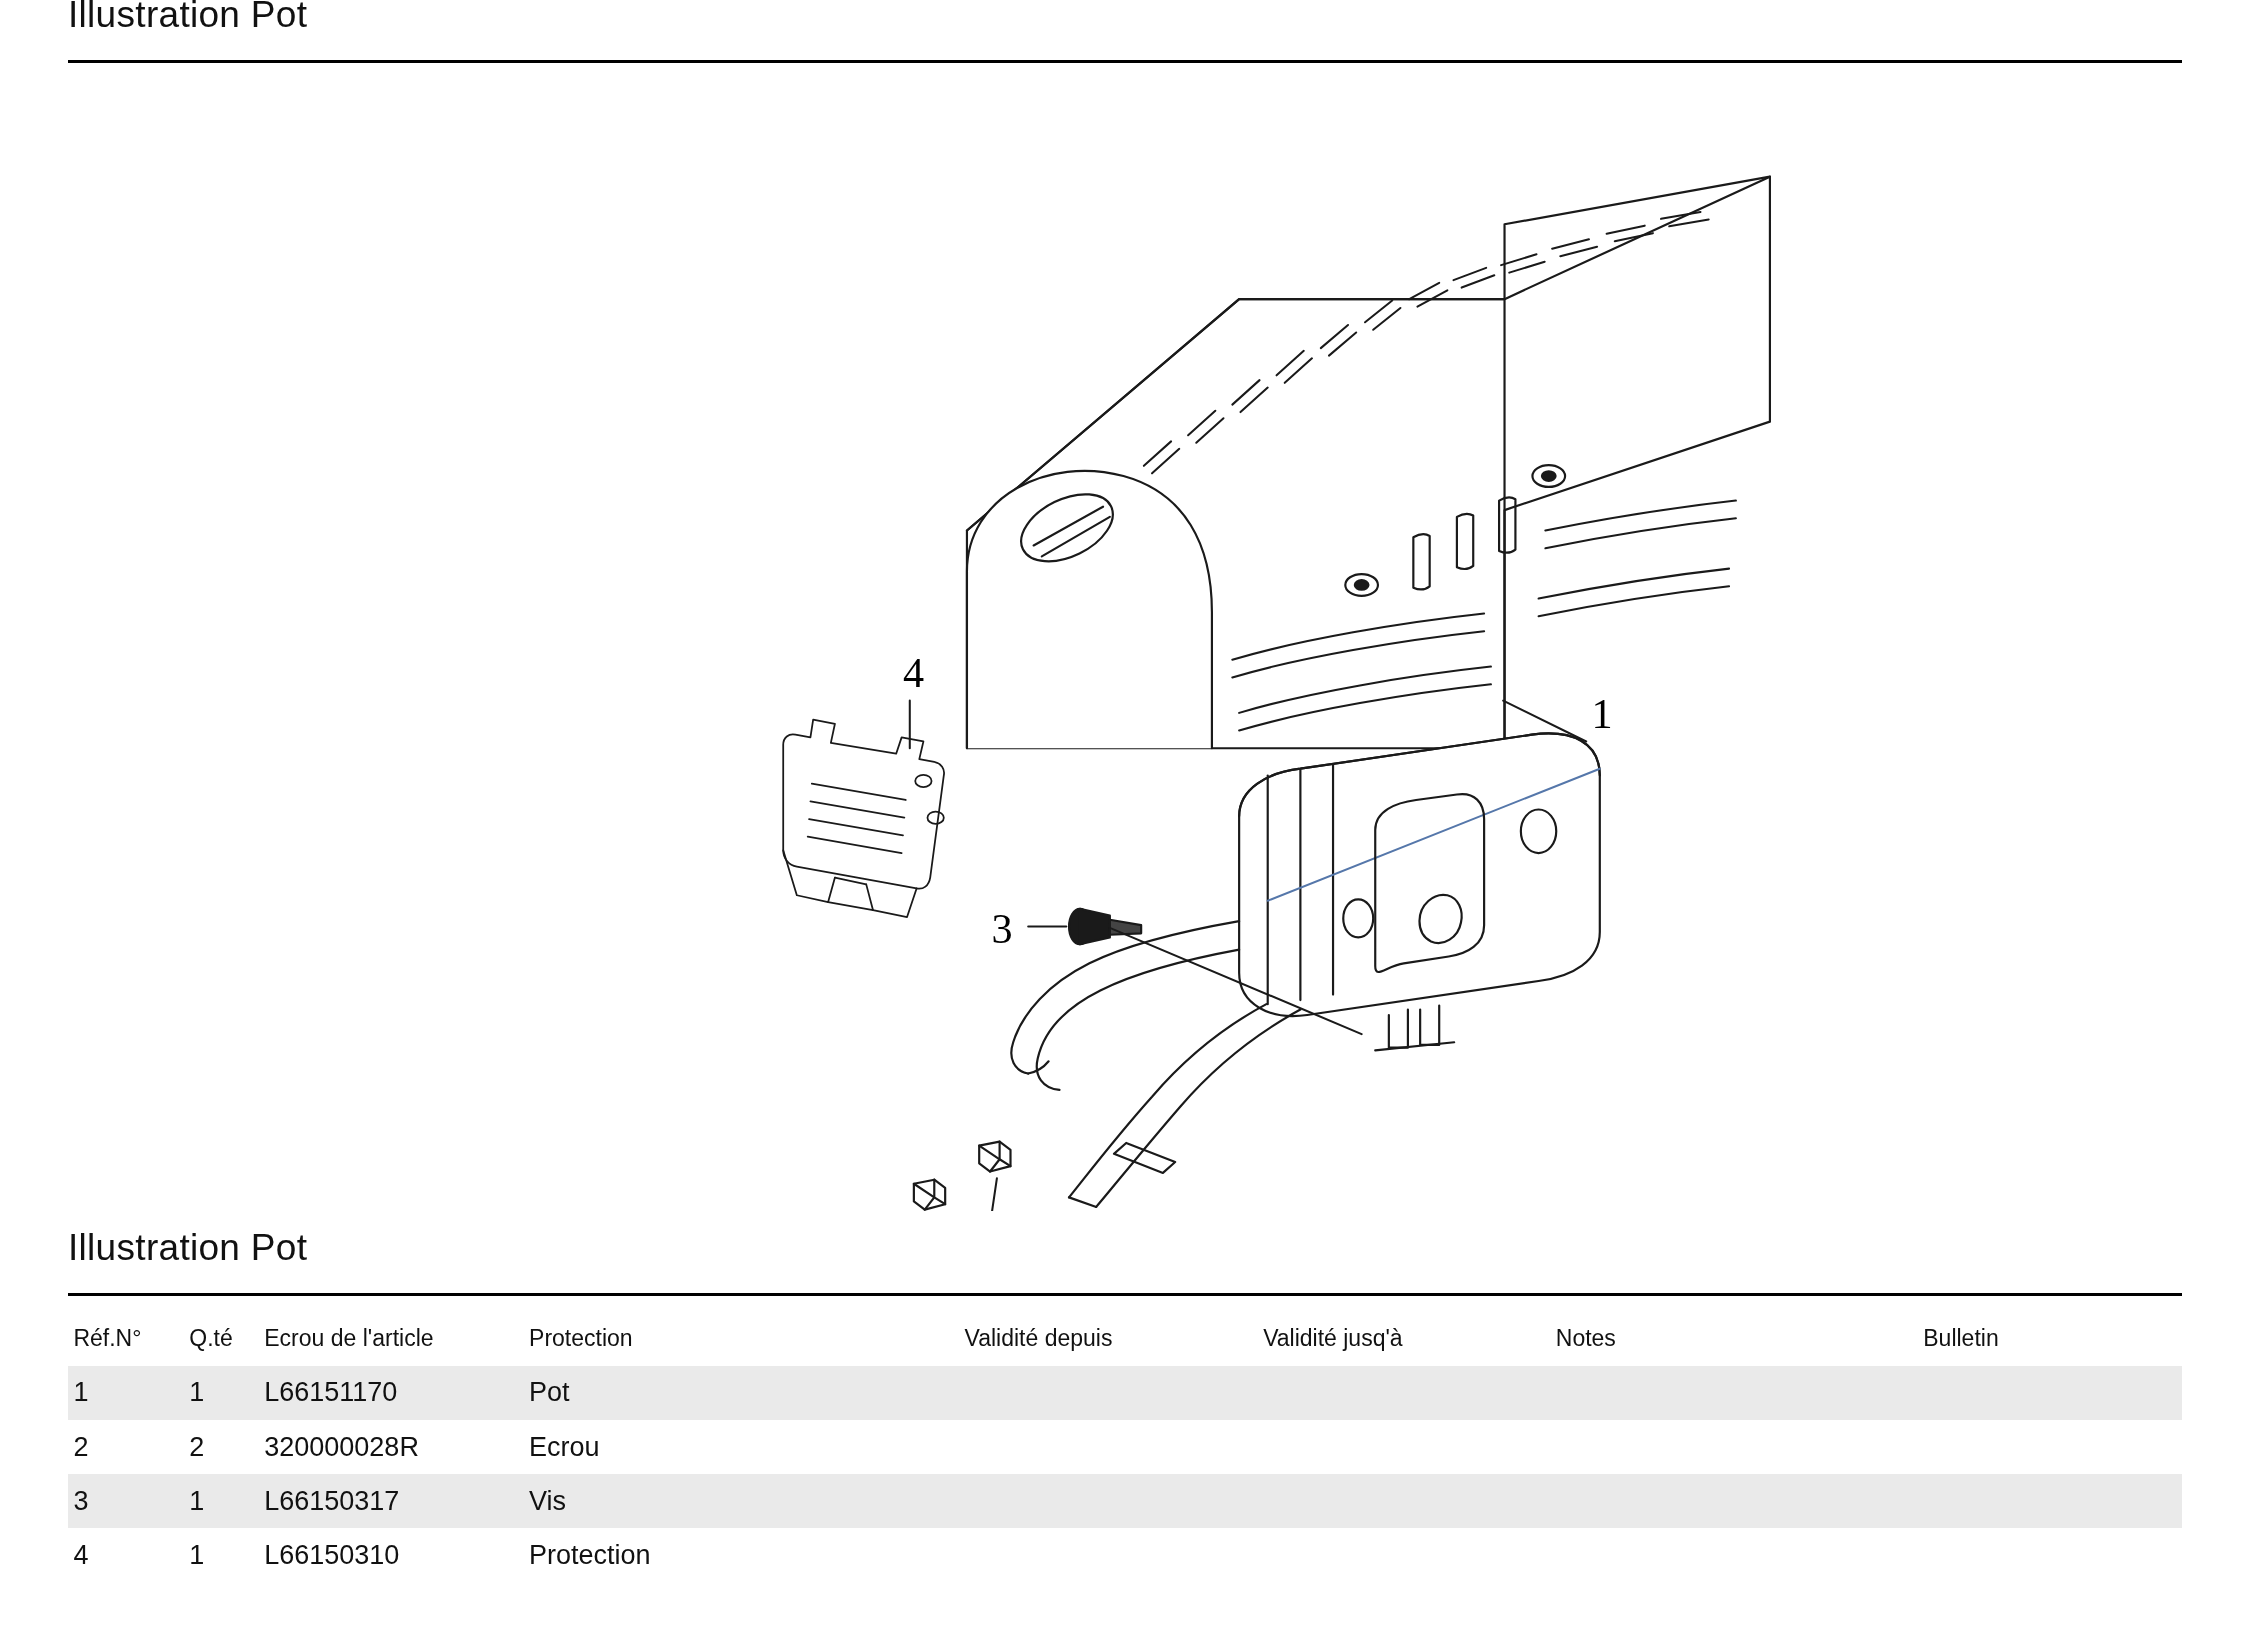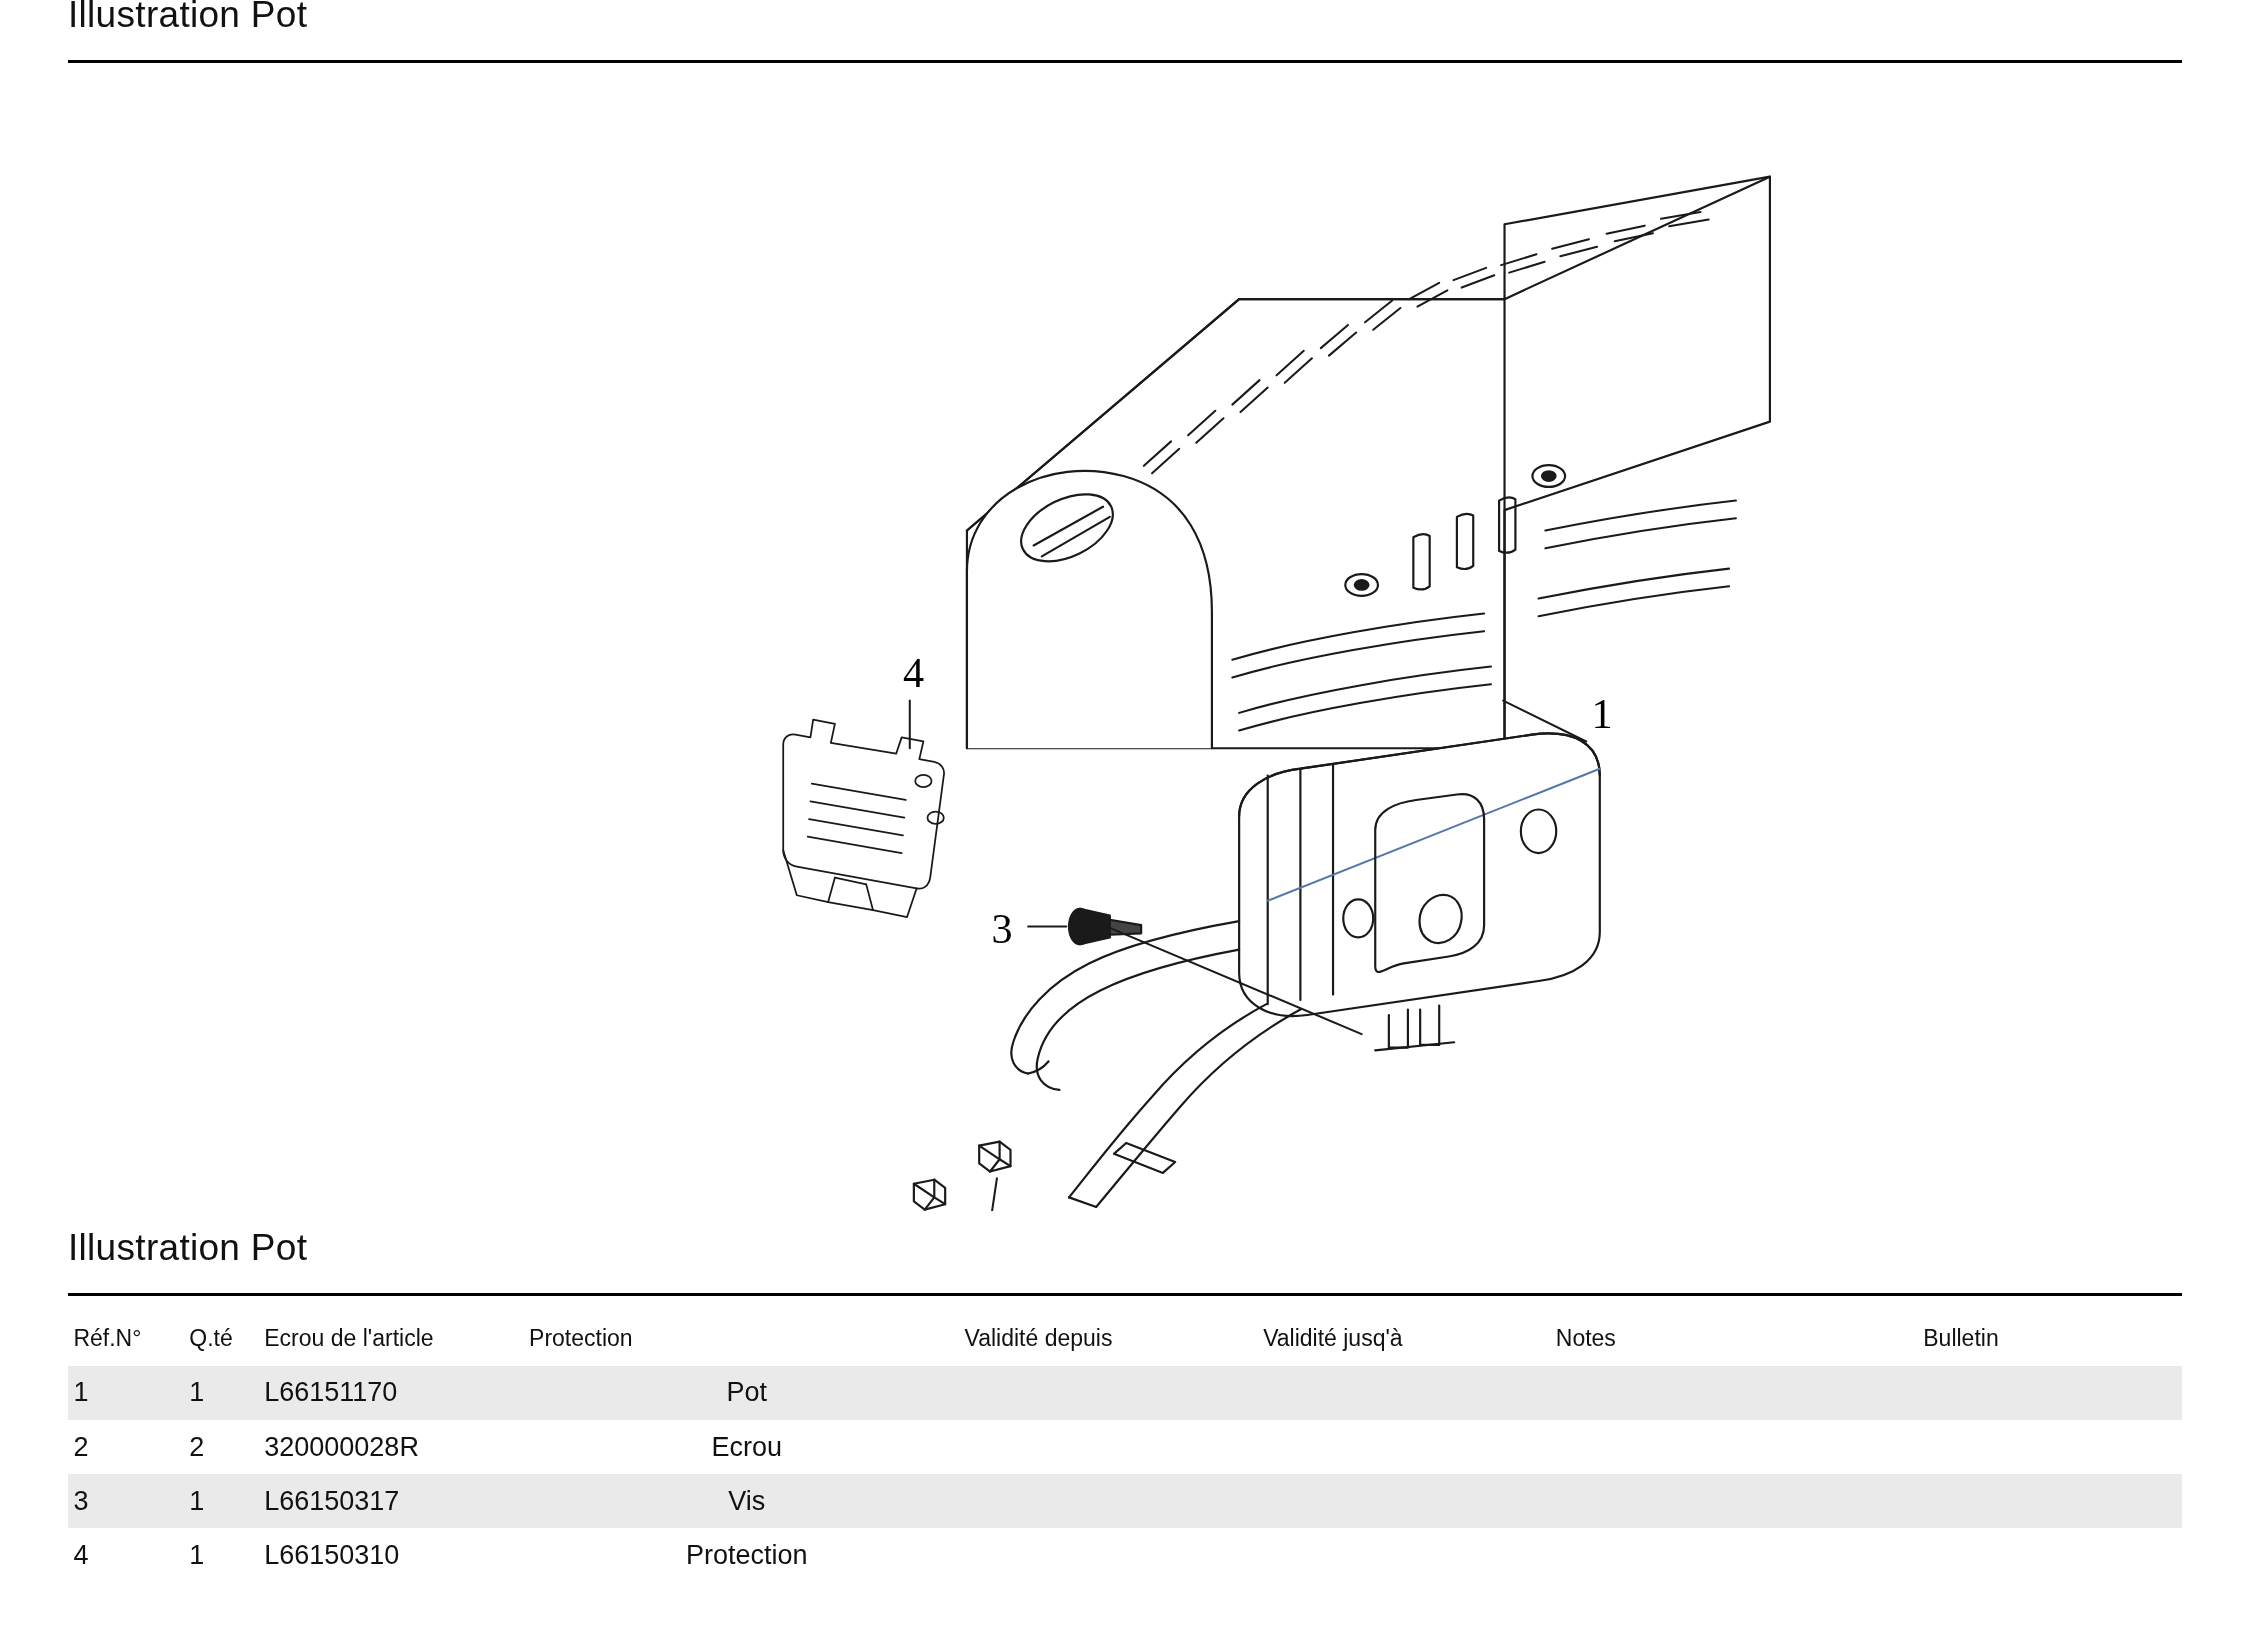--- a/index.html
+++ b/index.html
@@ -87,21 +87,21 @@
     color: #111111;
     font-size: 27px;
     white-space: nowrap;
   }
   .parts-table tbody tr.odd-row td {
     background: #eaeaea;
   }
   .col-ref   { width: 116px;  padding-left: 5.4px !important; }
   .col-qty   { width: 75px; }
   .col-code  { width: 265px; }
-  .col-desc  { width: 436px; text-align: center; }
+  .col-desc  { width: 436px; }
   .col-from  { width: 299px; margin-left: 45px; }
   .col-to    { width: 293px; }
   .col-notes { width: 368px; }
   .col-bull  { width: 259px; }
 
   .th-from, .td-from { padding-left: 42px; }
   .th-to, .td-to { padding-left: 12.3px; }
   .th-notes, .td-notes { padding-left: 12.3px; }
   .th-bull, .td-bull { padding-left: 176px; }
 </style>

